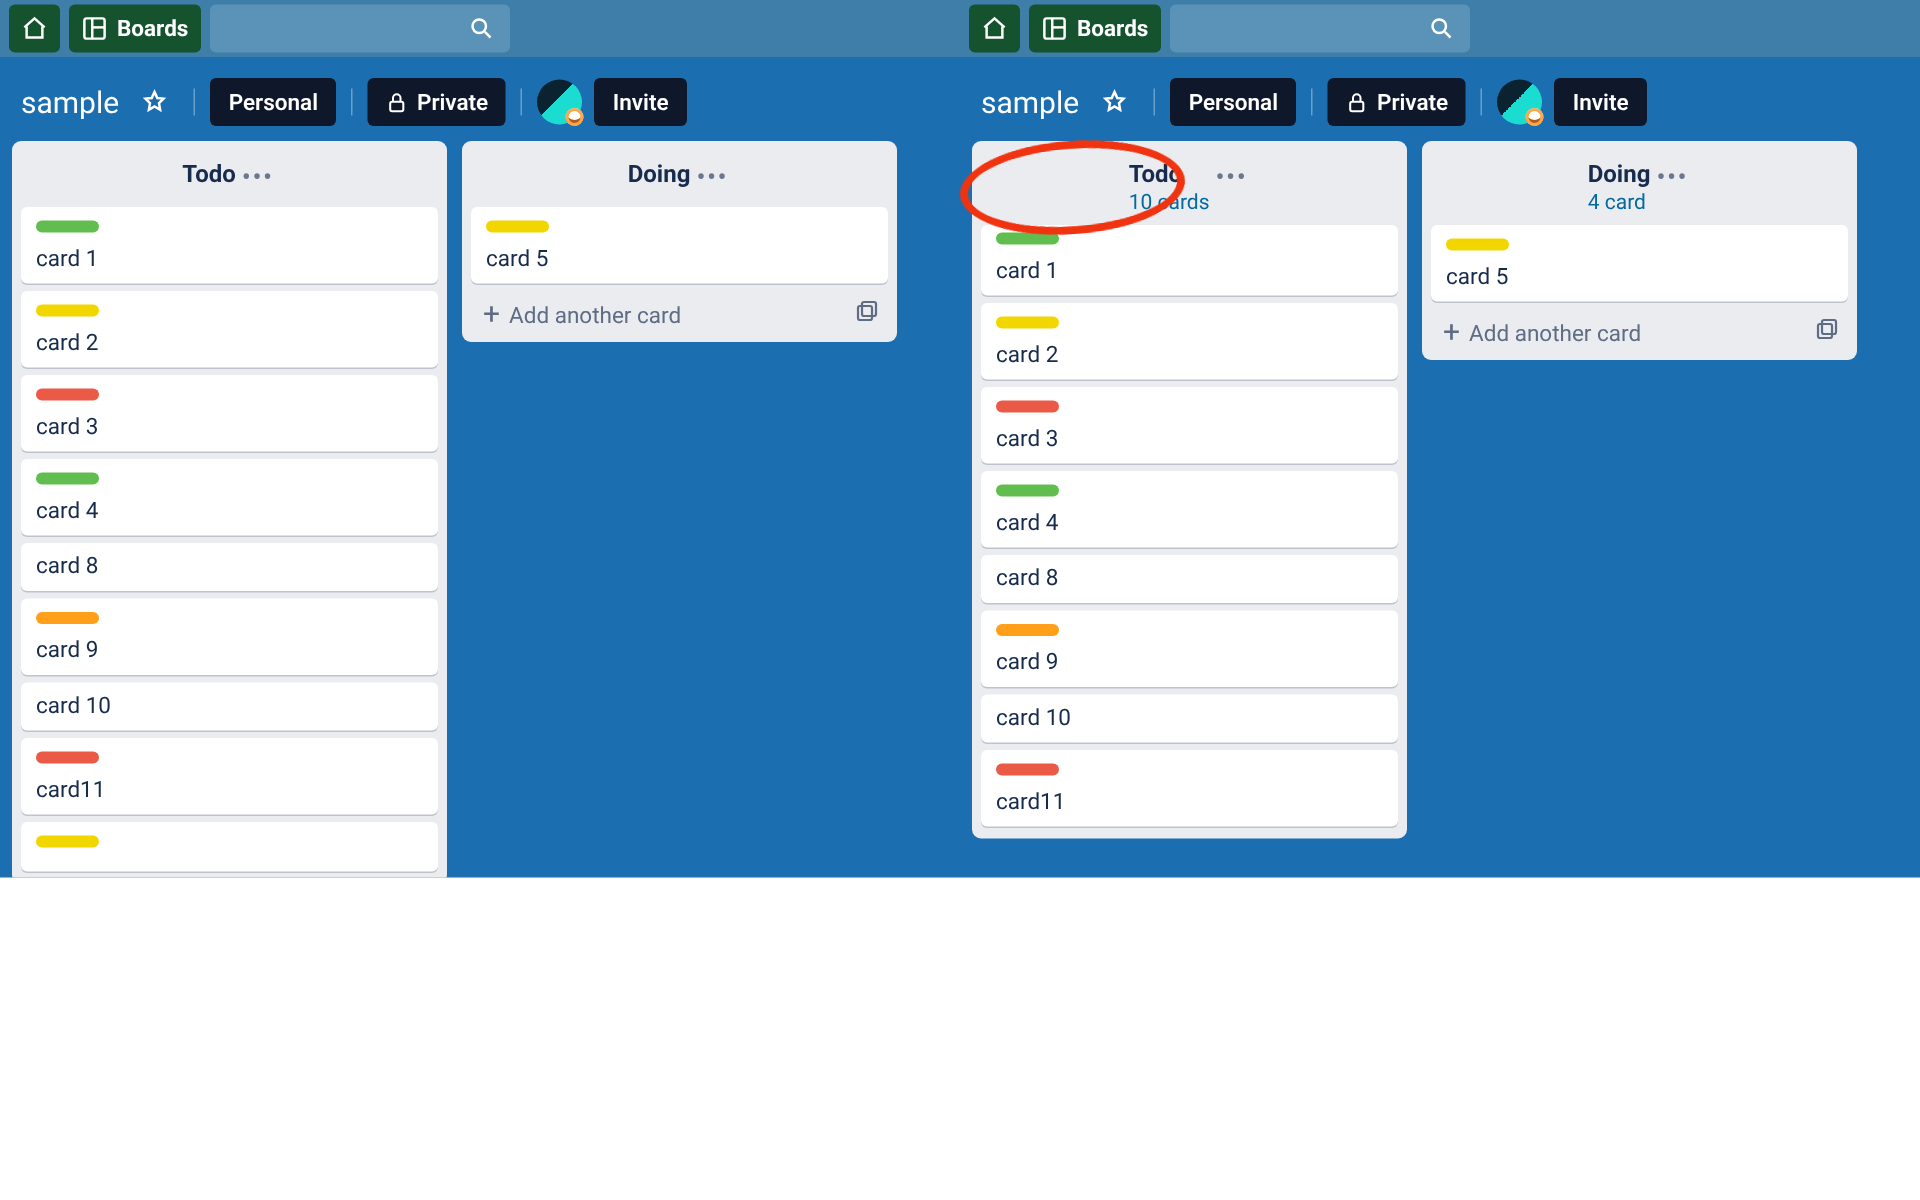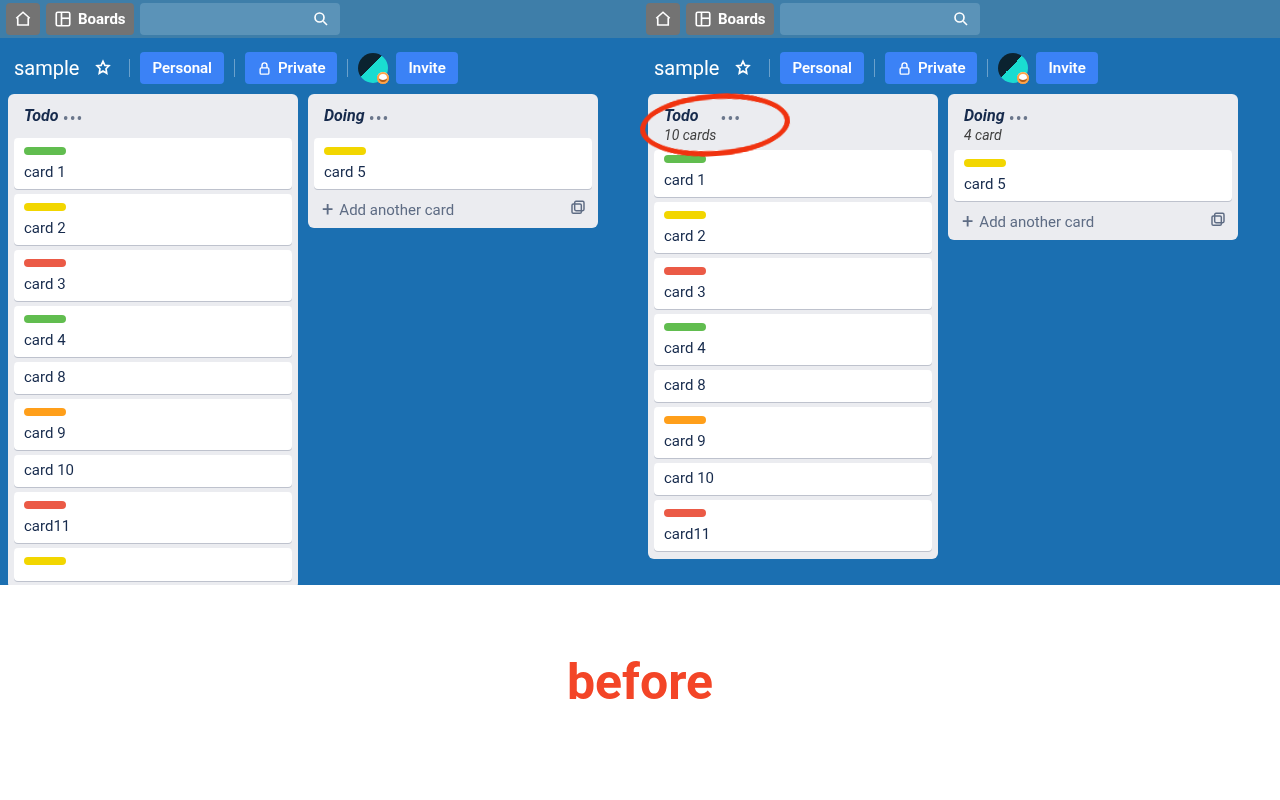--- a/index.html
+++ b/index.html
@@ -26,21 +26,21 @@
   }
   .topbar {
     background: #3e7ea9;
     height: 38px;
     display: flex;
     align-items: center;
     padding: 4px 6px;
     gap: 6px;
   }
   .tb-btn {
-    background: #737373;
+    background: #14532d;
     border-radius: 4px;
     height: 32px;
     min-width: 32px;
     display: flex;
     align-items: center;
     justify-content: center;
     color: #fff;
     font-weight: 700;
     font-size: 15px;
     padding: 0 8px;
@@ -67,21 +67,21 @@
     color: #fff;
   }
   .board-title { font-size: 20px; font-weight: 400; }
   .star-btn {
     width: 32px; height: 32px; border-radius:4px;
     display:flex;align-items:center;justify-content:center;
     cursor:pointer;
   }
   .divider { width:1px; height:18px; background: rgba(255,255,255,0.35); margin:0 2px;}
   .hdr-btn {
-    background: #3b82f6;
+    background: #0f172a;
     color:#fff;
     border-radius:4px;
     height:32px;
     padding:0 12px;
     display:flex;align-items:center;gap:6px;
     font-size:15px;font-weight:600;cursor:pointer;
   }
   .avatar {
     width:30px;height:30px;border-radius:50%;
     background: linear-gradient(135deg,#0b2330 0 45%,#1adcd1 45% 100%);
@@ -101,27 +101,26 @@
     align-items:flex-start;
   }
   .list {
     background:#ebecf0;
     border-radius:6px;
     width:290px;
     padding:6px 6px 8px 6px;
     display:flex;flex-direction:column;gap:5px;
   }
   .list-hdr{
-    display:flex;align-items:flex-start;justify-content:flex-start;
+    display:flex;align-items:flex-start;justify-content:center;
     padding:6px 8px 2px 10px;
-    font-style:italic;
   }
   .list-title-wrap{display:flex;flex-direction:column;gap:2px;}
   .list-title{font-size:16px;font-weight:700;color:#172b4d;cursor:pointer;}
-  .list-sub{font-size:14px;color:#404040;}
+  .list-sub{font-size:14px;color:#0369a1;}
   .list-menu{color:#6b778c;font-size:18px;letter-spacing:1px;cursor:pointer;padding:2px 4px;}
   .card{
     background:#fff;border-radius:4px;
     box-shadow:0 1px 0 rgba(9,30,66,0.2);
     padding:6px 10px 8px 10px;
     cursor:pointer;
   }
   .label{
     display:inline-block;height:8px;border-radius:4px;width:42px;margin-bottom:4px;
   }
@@ -346,14 +345,13 @@
                 </svg></span>
             </div>
           </div>
         </div>
     </div>
     <div class="circle-annot" style="left:0px;top:94px;width:150px;height:62px;"></div>
   </div>
 </div>
 
 <div class="caption-row">
-  <div class="caption">before</div>
 </div>
 
 </body></html>

